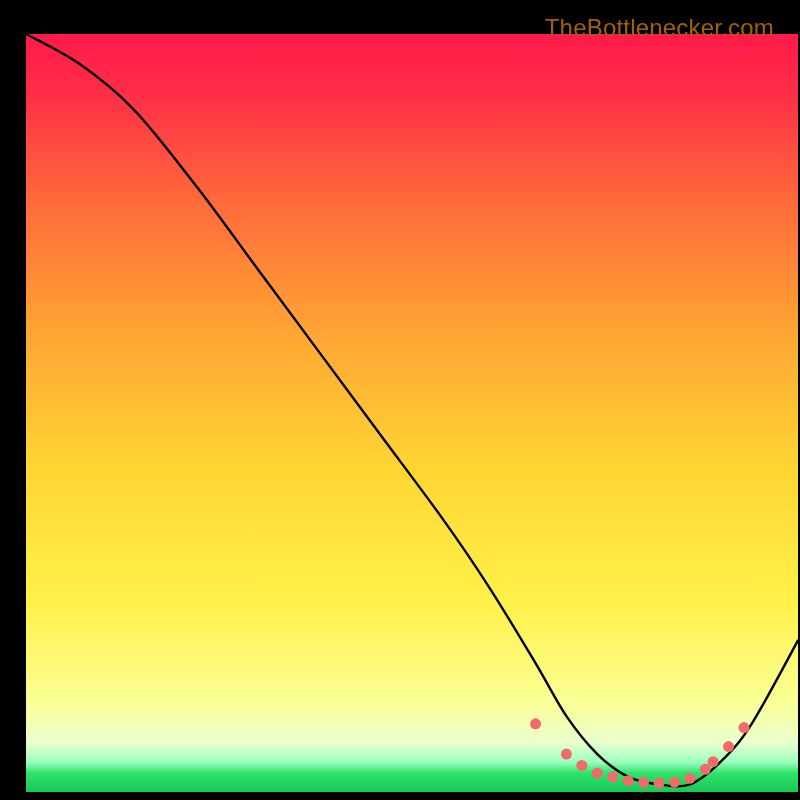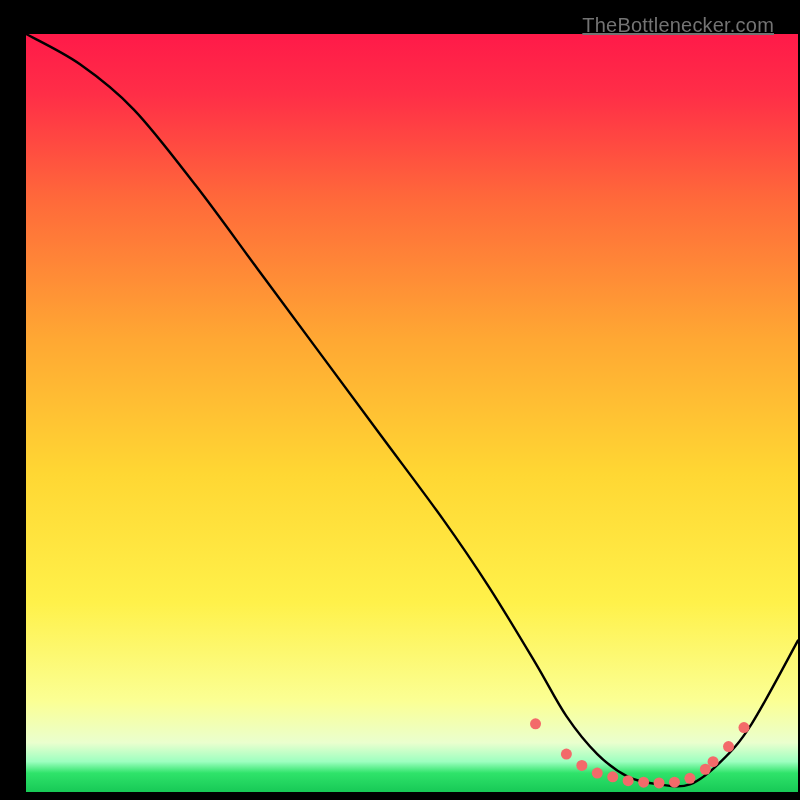--- a/index.html
+++ b/index.html
@@ -23,25 +23,24 @@
     position: absolute;
     left: 14px;
     top: 22px;
     width: 772px;
     height: 758px;
   }
   .watermark {
     position: absolute;
     top: 2px;
     right: 14px;
-    color: #737373;
-    font-size: 20px;
+    color: #a16207;
+    font-size: 24px;
     font-weight: 500;
     letter-spacing: 0.2px;
-    text-decoration: underline;
   }
 </style>
 </head>
 <body>
 
 <div class="frame">
 
   <svg class="plot" viewBox="0 0 772 758" preserveAspectRatio="none">
     <defs>
       <linearGradient id="bg" x1="0" y1="0" x2="0" y2="1">

